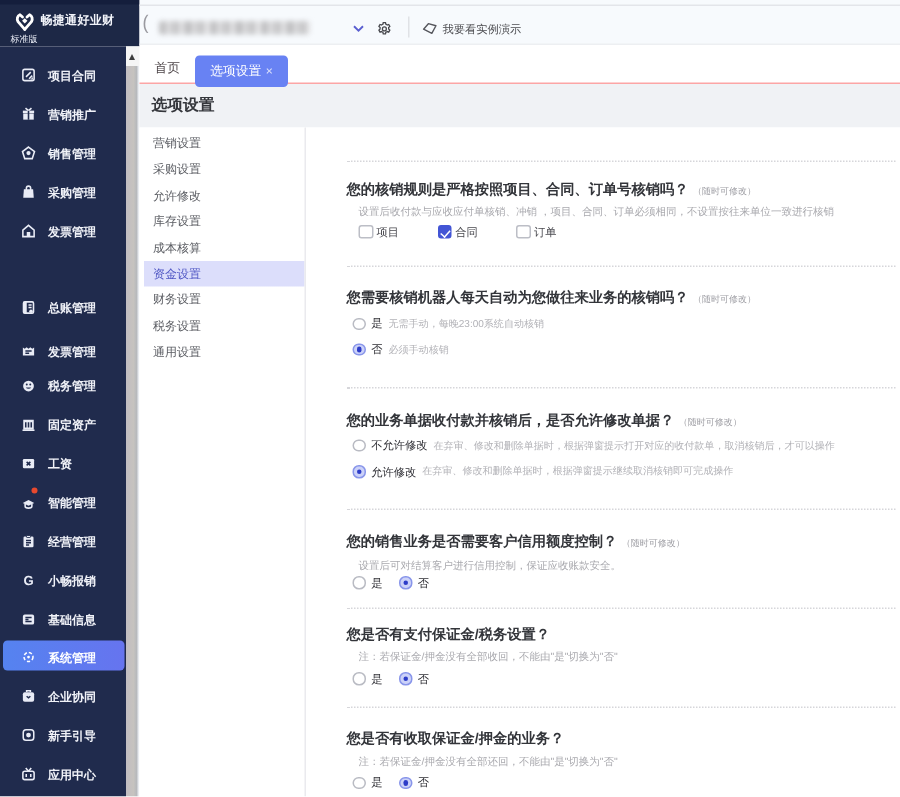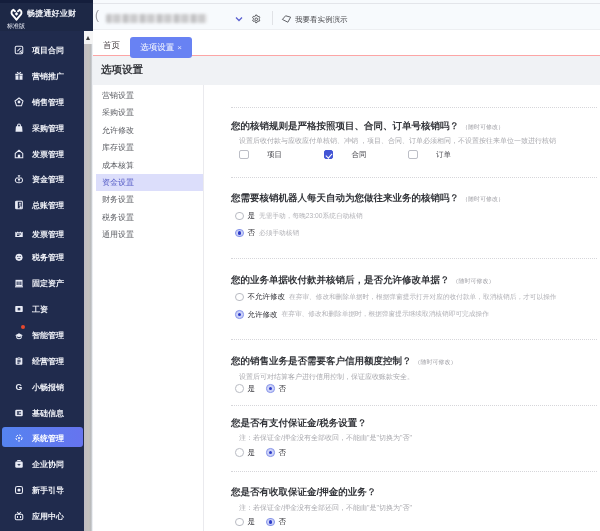--- a/index.html
+++ b/index.html
@@ -125,28 +125,20 @@
         </svg>
         <div class="tx">采购管理</div>
       </div>
       <div class="mitem" style="top: 111.0px;">
         <svg class="ic" viewBox="0 0 12 12" stroke-width="1.25" fill="none">
           <path d="M1.5 5.3 L6 1.5 L10.5 5.3 V10.5 H1.5 Z" fill="none" stroke="#e9ecf6"></path>
           <rect x="4.6" y="6.8" width="2.8" height="3.7" fill="#e9ecf6"></rect>
         </svg>
         <div class="tx">发票管理</div>
       </div>
-      <div class="mitem" style="top: 136.9px;">
-        <svg class="ic" viewBox="0 0 12 12" stroke-width="1.25" fill="none">
-          <path d="M3 4.8 C1.6 6.2 1.4 8.4 2.6 9.6 C3.8 10.9 8.2 10.9 9.4 9.6 C10.6 8.4 10.4 6.2 9 4.8 Z" fill="none" stroke="#e9ecf6"></path>
-          <path d="M4.4 1.5 H7.6 L6.9 3.4 H5.1 Z" fill="#e9ecf6"></path>
-          <path d="M4.9 6 L6 7.3 L7.1 6 M6 7.3 V9" stroke="#e9ecf6" fill="none"></path>
-        </svg>
-        <div class="tx">资金管理</div>
-      </div>
       <div class="mitem" style="top: 162.79999999999998px;">
         <svg class="ic" viewBox="0 0 12 12" stroke-width="1.25" fill="none">
           <rect x="2" y="1.5" width="8" height="9" rx="1" fill="none" stroke="#e9ecf6"></rect>
           <path d="M2 1.5 H4.6 V10.5 H2 Z" fill="#e9ecf6"></path>
           <path d="M6 4 H8.5 M6 6 H8.5" stroke="#e9ecf6"></path>
           <circle cx="8" cy="9" r="1.4" fill="#e9ecf6"></circle>
         </svg>
         <div class="tx">总账管理</div>
       </div>
       <div class="mitem" style="top: 191px;">
@@ -285,21 +277,21 @@
         <div class="si">财务设置</div>
         <div class="si">税务设置</div>
         <div class="si">通用设置</div>
       </div>
     <div id="vline"></div>
     <div id="content">
 
       <div class="sep" style="top:107px"></div>
       <div class="q" style="top:119.5px">您的核销规则是严格按照项目、合同、订单号核销吗？<span class="mod">（随时可修改）</span></div>
       <div class="d" style="top:136px">设置后收付款与应收应付单核销、冲销 ，项目、合同、订单必须相同，不设置按往来单位一致进行核销</div>
-      <div class="row" style="left:36px; top:149.5px;gap:16px;">
+      <div class="row" style="left:36px; top:149.5px;">
         <span class="cb"></span>
           <span class="lbn">项目</span>
         <span class="cb ck" style="margin-left:25.5px"></span>
           <span class="lbn">合同</span>
         <span class="cb" style="margin-left:25.5px"></span>
           <span class="lbn">订单</span>
       </div>
 
       <div class="sep" style="top:177px"></div>
       <div class="q" style="top:191.5px">您需要核销机器人每天自动为您做往来业务的核销吗？<span class="mod">（随时可修改）</span></div>

